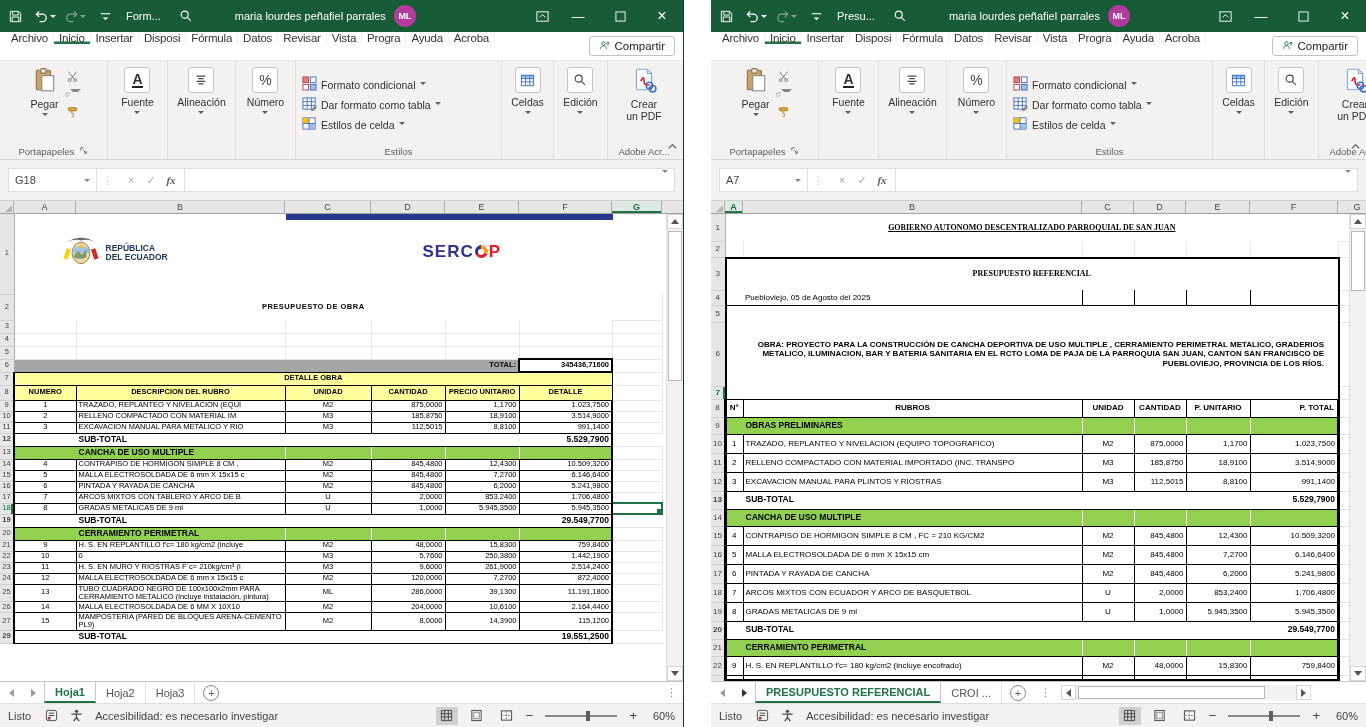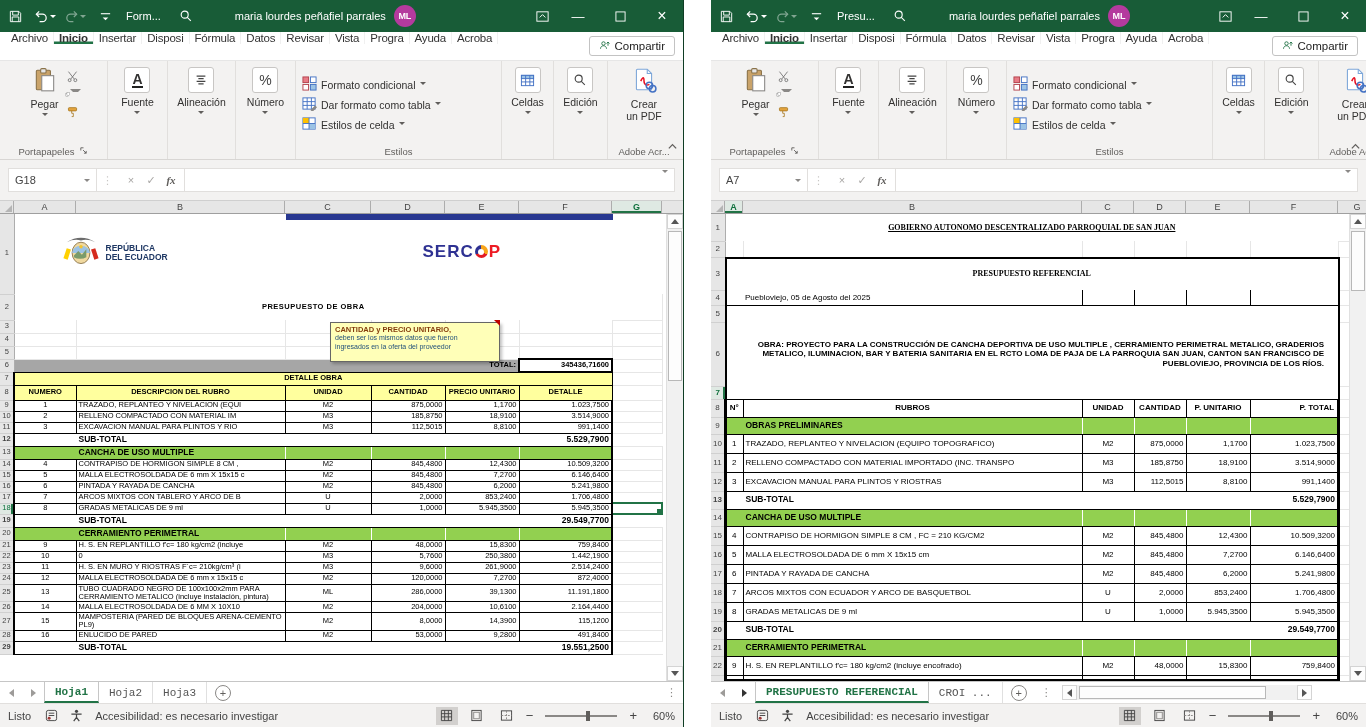--- a/index.html
+++ b/index.html
@@ -18,21 +18,21 @@
   .doc-name { font-size:11px; margin:0 10px 0 6px; white-space:nowrap; }
   .user-name { font-size:11px; margin-left:34px; white-space:nowrap; overflow:hidden; }
   .avatar { width:22px; height:22px; border-radius:50%; background:#b43a9e; color:#fff; font-size:9px; font-weight:bold; display:flex; align-items:center; justify-content:center; margin:0 8px; flex-shrink:0; }
   .win-ctl { width:42px; height:32px; display:flex; align-items:center; justify-content:center; font-size:13px; flex-shrink:0; }
   .push { margin-left:auto; }
 
   
   .menubar { height:29px; background:#fff; display:flex; align-items:center; padding-left:6px; border-bottom:1px solid #e6e6e6; }
   .menu-tabs { display:flex; height:100%; align-items:flex-start; }
   .menu-tabs .menu-tab { font-size:11.5px; letter-spacing:-0.2px; color:#333; padding:0 5px; display:flex; align-items:center; white-space:nowrap; border-right:1px solid #f0f0f0; }
-  .menu-tabs .menu-tab:nth-of-type(2) { box-shadow: inset 0 -2.5px 0 #217346; font-weight:bold; }
+  .menu-tabs .menu-tab:nth-of-type(2) { box-shadow: inset 0 -2.5px 0 #217346; font-weight:normal; }
   .share-btn { margin-left:auto; margin-right:8px; border:1px solid #c3c3c3; border-radius:3px; background:#fff; font-size:11.5px; color:#222; padding:2px 9px; display:flex; align-items:center; gap:4px; white-space:nowrap; }
 
   
   .ribbon { height:99px; background:#f3f2f1; border-bottom:1px solid #d8d6d4; display:flex; position:relative; }
   .rgroup { display:flex; flex-direction:column; border-right:1px solid #e1dfdd; padding:4px 2px 1px; flex-shrink:0; }
   .rg-body { display:flex; flex:1; justify-content:center; gap:2px; }
   .rg-label { font-size:9.5px; color:#605e5c; text-align:center; display:flex; align-items:center; justify-content:center; gap:4px; height:14px; }
   .bigbtn { display:flex; flex-direction:column; align-items:center; justify-content:flex-start; font-size:10.5px; color:#323130; padding:2px 4px; }
   .bigbtn .lbl { margin-top:3px; text-align:center; line-height:1.15; }
   .crt { width:0; height:0; border:3px solid transparent; border-top-color:#605e5c; display:inline-block; margin-top:3px; }
@@ -140,21 +140,21 @@
   .tri-r.on { border-left-color:#333; }
   .vs-track { flex:1; position:relative; }
   .vs-thumb { position:absolute; left:1px; right:1px; background:#fdfdfd; border:1px solid #b8b8b8; }
   #win-left .vs-thumb { top:2px; height:150px; }
   #win-right .vs-thumb { top:2px; height:60px; }
 
   
   .sheettabs { height:22px; display:flex; align-items:stretch; background:#fff; border-top:1px solid #c6c6c6; font-size:11px; color:#444; }
   .nav-arrow { width:22px; display:flex; align-items:center; justify-content:center; }
   .tabs-host { display:flex; align-items:stretch; }
-  .sheet-tab { padding:0 10px; display:flex; align-items:center; border-right:1px solid #e0e0e0; white-space:nowrap; color:#555;font-family:Liberation Mono, monospace; }
+  .sheet-tab { padding:0 10px; display:flex; align-items:center; border-right:1px solid #e0e0e0; white-space:nowrap; color:#555; }
   .tabs-host .sheet-tab:first-of-type { color:#217346; font-weight:bold; border:1px solid #c6c6c6; border-top:none; border-bottom:2px solid #217346; background:#fff; }
   .add-sheet { width:16px; height:16px; border:1px solid #8a8886; border-radius:50%; color:#605e5c; font-size:11px; line-height:14px; text-align:center; align-self:center; margin:0 8px; }
   .tab-more { align-self:center; color:#8a8886; padding:0 6px; font-size:11px; }
   .hscroll { display:flex; align-items:center; margin-left:4px; margin-right:14px; flex:1; max-width:250px; height:15px; align-self:center; }
   .hs-btn { width:15px; height:15px; background:#fdfdfd; border:1px solid #d4d4d4; display:flex; align-items:center; justify-content:center; }
   .hs-track { flex:1; height:15px; background:#f1f1f1; position:relative; }
   .hs-thumb { position:absolute; top:1px; bottom:1px; left:2px; width:85%; background:#fdfdfd; border:1px solid #b8b8b8; }
 
   
   .statusbar { height:24px; background:#f3f2f1; border-top:1px solid #e1dfdd; display:flex; align-items:center; font-size:11px; color:#444; padding:0 8px; }
@@ -568,21 +568,21 @@
               <td class="c-unit b">M3</td>
               <td class="c-qty b">185,8750</td>
               <td class="c-price b">18,9100</td>
               <td class="c-total b">3.514,9000</td>
               <td class="c-g lg"></td>
             </tr>
 
             <tr class="item-row">
               <td class="rn">11</td>
               <td class="c-num b">3</td>
-              <td class="c-desc b">EXCAVACION MANUAL PARA PLINTOS Y RIO</td>
+              <td class="c-desc b">EXCAVACION MANUAL PARA METALICO Y RIO</td>
               <td class="c-unit b">M3</td>
               <td class="c-qty b">112,5015</td>
               <td class="c-price b">8,8100</td>
               <td class="c-total b">991,1400</td>
               <td class="c-g lg"></td>
             </tr>
 
             <tr class="item-row row-subtotal">
               <td class="rn">12</td>
               <td class="c-num b"></td>
@@ -752,48 +752,33 @@
               <td class="rn">27</td>
               <td class="c-num b">15</td>
               <td class="c-desc b">MAMPOSTERIA (PARED DE BLOQUES ARENA-CEMENTO PL9)</td>
               <td class="c-unit b">M2</td>
               <td class="c-qty b">8,0000</td>
               <td class="c-price b">14,3900</td>
               <td class="c-total b">115,1200</td>
               <td class="c-g lg"></td>
             </tr>
 
-            <tr class="item-row">
-              <td class="rn">28</td>
-              <td class="c-num b">16</td>
-              <td class="c-desc b">ENLUCIDO DE PARED</td>
-              <td class="c-unit b">M2</td>
-              <td class="c-qty b">53,0000</td>
-              <td class="c-price b">9,2800</td>
-              <td class="c-total b">491,8400</td>
-              <td class="c-g lg"></td>
-            </tr>
 
             <tr class="item-row row-subtotal">
               <td class="rn">29</td>
               <td class="c-num b"></td>
               <td class="c-desc b">SUB-TOTAL</td>
               <td class="c-unit b"></td>
               <td class="c-qty b"></td>
               <td class="c-price b"></td>
               <td class="c-total b">19.551,2500</td>
               <td class="c-g lg"></td>
             </tr>
           </tbody>
       </table>
-      <div class="note">
-        <div class="n1">CANTIDAD y PRECIO UNITARIO,</div>
-        <div class="n2">deben ser los mismos datos que fueron</div>
-        <div class="n2">ingresados en la oferta del proveedor</div>
-      </div>
     </div>
     <div class="vscroll">
       <span class="vs-btn">
           <span class="tri-up"></span>
         </span>
       <div class="vs-track">
           <div class="vs-thumb"></div>
         </div>
       <span class="vs-btn">
           <span class="tri-dn"></span>

